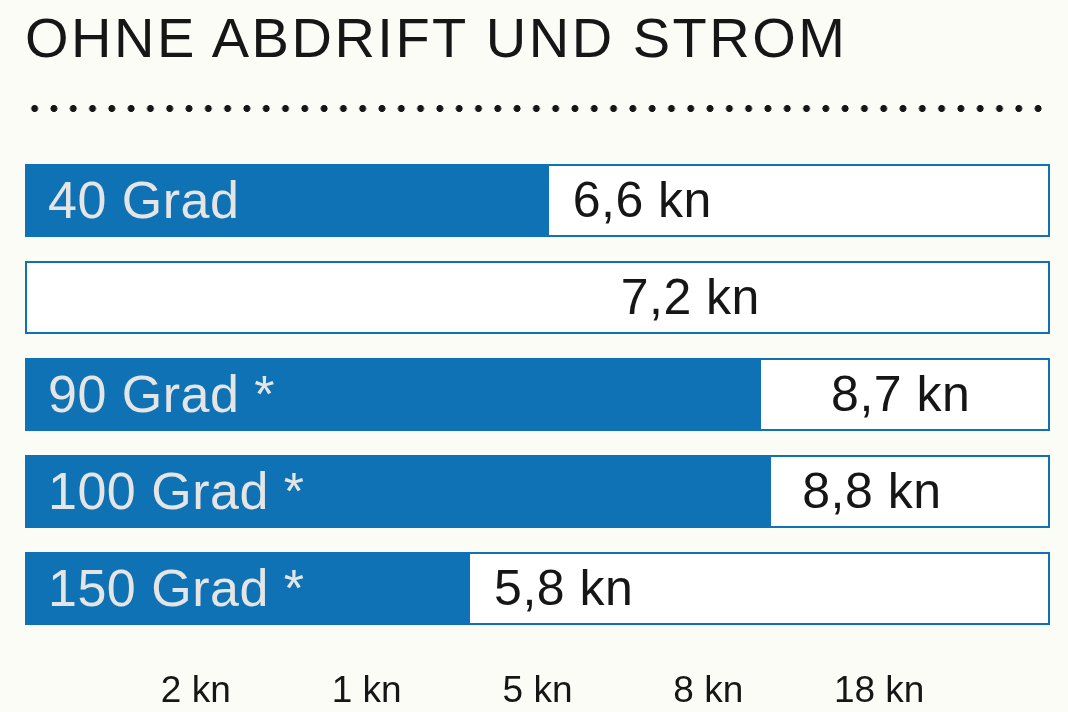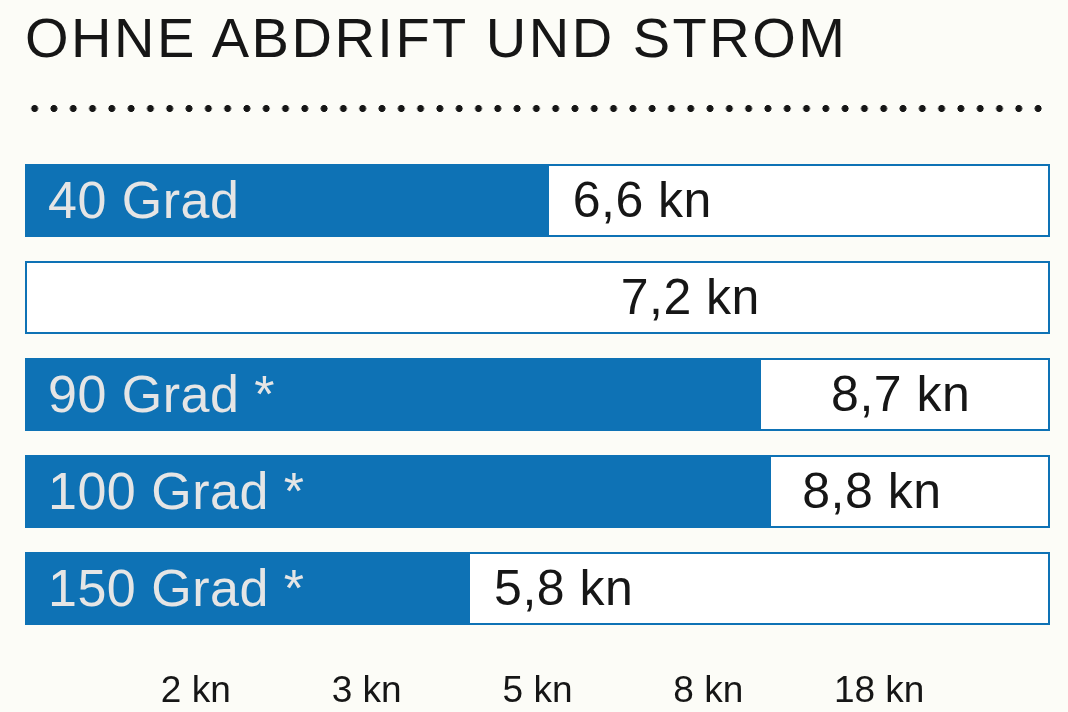--- a/index.html
+++ b/index.html
@@ -122,21 +122,21 @@
   <div class="row">
     <div class="fill" style="width: 43.4%;">
       <span class="cat">150 Grad *</span>
     </div>
     <span class="val" style="left: calc(43.4% + 24px);">5,8 kn</span>
   </div>
 </div>
   <div class="axis" id="chart-axis">
   <span class="tick" style="left: 16.6667%;">2 kn</span>
 
-  <span class="tick" style="left: 33.3333%;">3 kn</span>
+  <span class="tick" style="left: 33.3333%;">1 kn</span>
 
   <span class="tick" style="left: 50%;">5 kn</span>
 
   <span class="tick" style="left: 66.6667%;">8 kn</span>
 
   <span class="tick" style="left: 83.3333%;">18 kn</span>
 </div>
 </div>
 
 </body></html>

